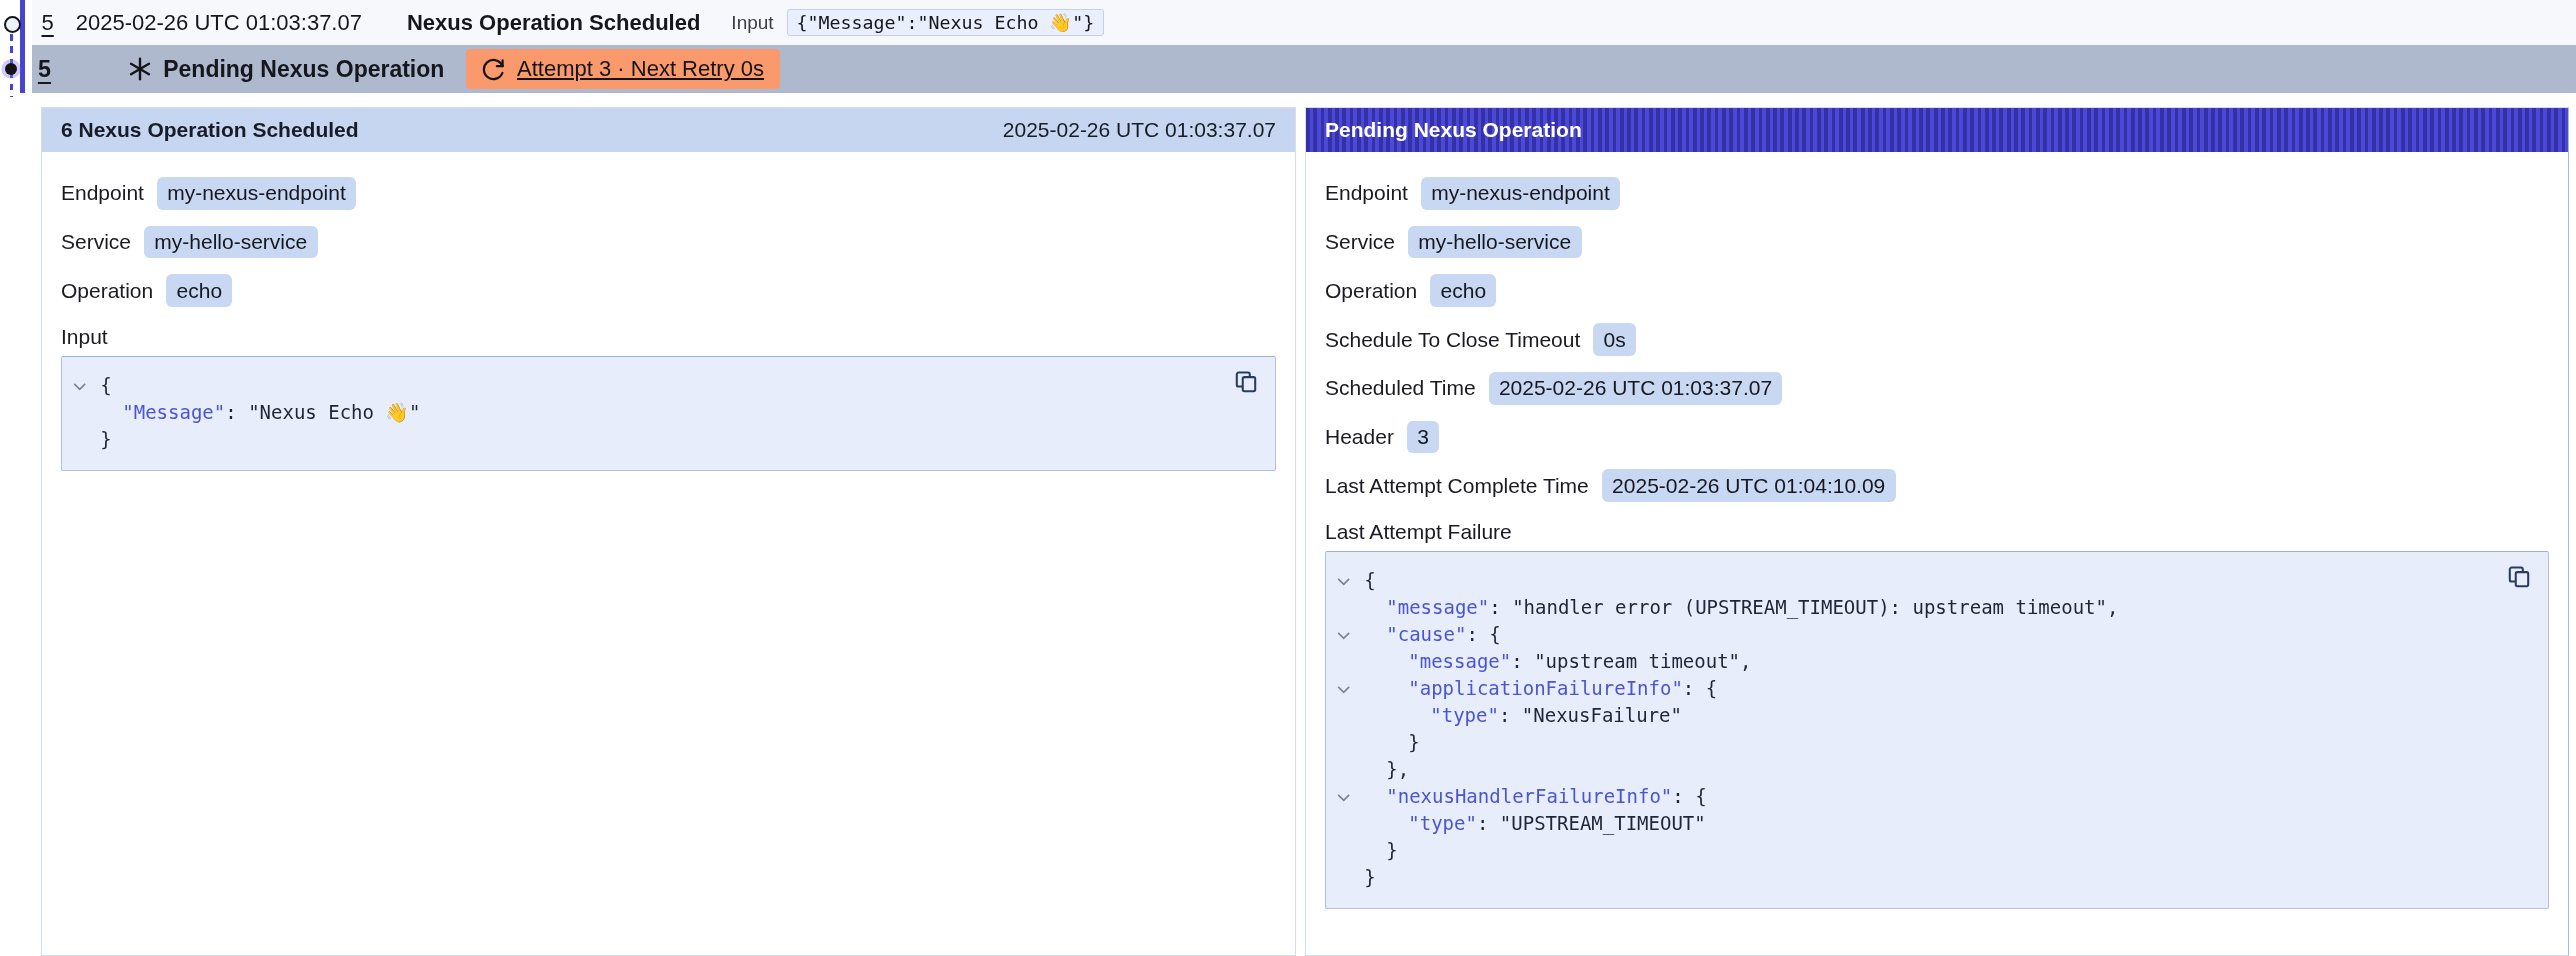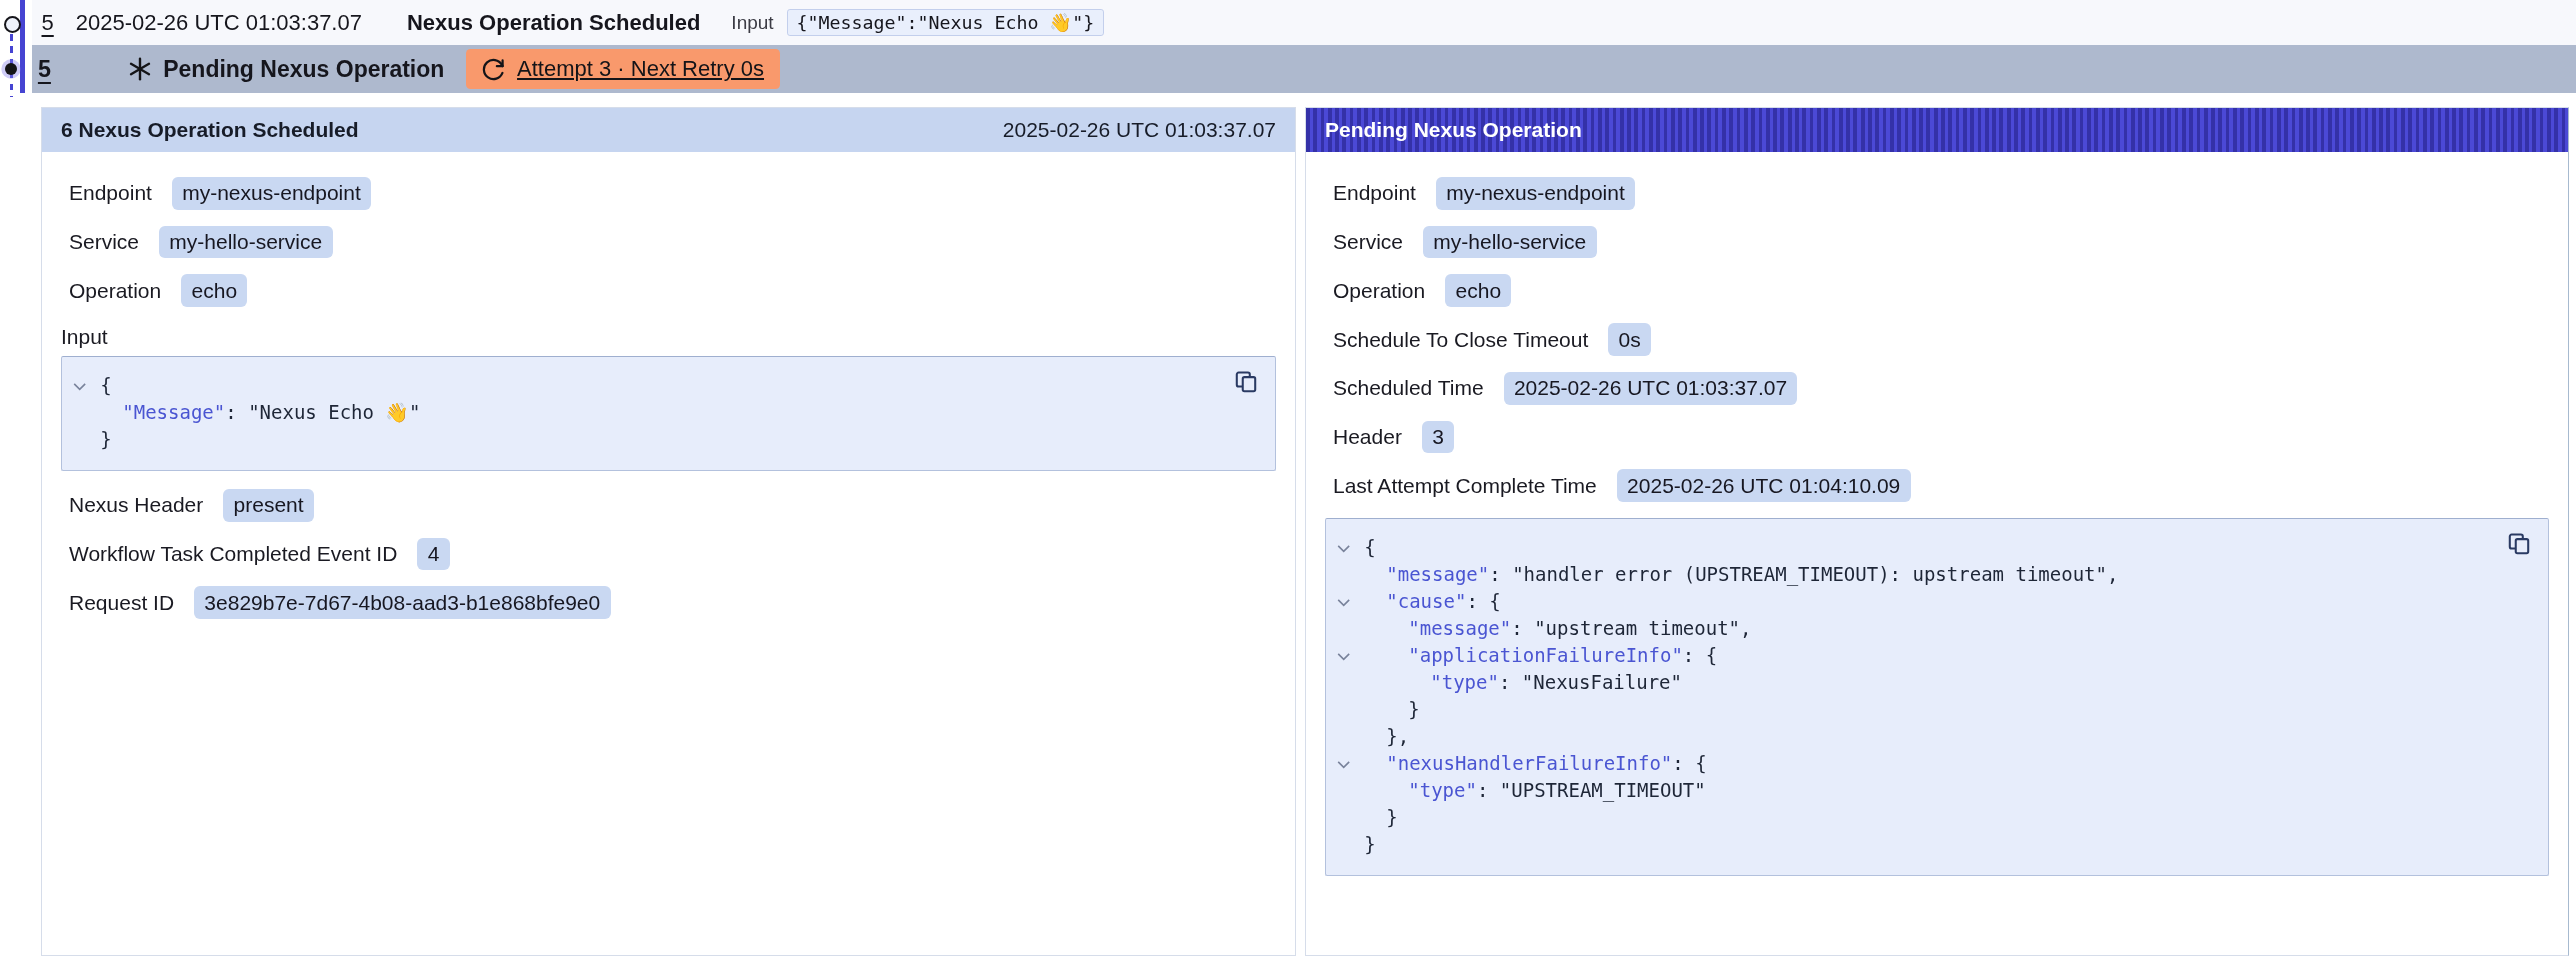--- a/index.html
+++ b/index.html
@@ -44,21 +44,21 @@
   .panel.right { left:1305px; width:1264px; border-right:1.5px solid #A7BACF; }
   .phead { height:44px; display:flex; align-items:center; justify-content:space-between;
     padding:0 19px; font-size:21px; }
   .phead.blue { background:#C6D5F0; color:#171c28; }
   .phead .ptitle-txt { font-weight:600; }
   .phead .pts { font-weight:500; }
   .phead.striped { background:repeating-linear-gradient(90deg,#3431A8 0 3.7px,#4B49D6 3.7px 7.3px);
     color:#ffffff; }
   .pbody { padding:8.8px 19px 0 19px; }
 
-  .field-row { margin:16px 8px; display:flex; align-items:center; gap:20px; font-size:21px; color:#1a1a22; }
+  .field-row { margin:16px 0; display:flex; align-items:center; gap:13px; font-size:21px; color:#1a1a22; }
   .chip { background:#C9D8F2; border-radius:5.9px; padding:4.4px 10.3px; font-size:21px; color:#171721; }
   .flabel { font-size:21px; margin:17.6px 0 7.3px; color:#1a1a22; }
   .plain-link { color:#16161d; text-decoration:underline; text-underline-offset:4.4px; text-decoration-thickness:1.8px; cursor:pointer; }
 
   
   .json-block { position:relative; background:#E7EDFB; border:1.5px solid #B3C1DD; border-top-color:#9FAFCF;
     border-radius:2.2px; padding:14.6px 66px 17.6px 10.3px; margin:4.4px 0 17.6px; }
   .json-line { display:flex; align-items:center;
     font-family:"DejaVu Sans Mono","Liberation Mono",monospace;
     font-size:19px; line-height:27px; color:#1E2637; white-space:pre; }
@@ -134,34 +134,20 @@
         </svg>
       </button>
       <div>
           <div class="json-line"><span class="json-gutter"><svg width="15.4" height="9.5" viewBox="0 0 21 13" fill="none">
                 <path d="M3 2.5 L10.5 10 L18 2.5" stroke="#79839B" stroke-width="2.2" fill="none"></path>
               </svg></span><span class="json-text" style="padding-left:0px">{</span></div>
           <div class="json-line"><span class="json-gutter"></span><span class="json-text" style="padding-left:22px"><span class="json-key">"Message"</span>: "Nexus Echo 👋"</span></div>
           <div class="json-line"><span class="json-gutter"></span><span class="json-text" style="padding-left:0px">}</span></div>
         </div>
     </div>
-    <div>
-        <div class="field-row">
-          <span>Nexus Header</span>
-          <span class="chip">present</span>
-        </div>
-        <div class="field-row">
-          <span>Workflow Task Completed Event ID</span>
-          <span class="chip">4</span>
-        </div>
-        <div class="field-row">
-          <span>Request ID</span>
-          <span class="chip">3e829b7e-7d67-4b08-aad3-b1e868bfe9e0</span>
-        </div>
-      </div>
   </div>
 </div>
 
 <div class="panel right">
   <div class="phead striped">
     <span class="ptitle-txt">Pending Nexus Operation</span>
   </div>
   <div class="pbody">
     <div>
         <div class="field-row">
@@ -186,20 +172,21 @@
         </div>
         <div class="field-row">
           <span>Header</span>
           <span class="chip">3</span>
         </div>
         <div class="field-row">
           <span>Last Attempt Complete Time</span>
           <span class="chip">2025-02-26 UTC 01:04:10.09</span>
         </div>
       </div>
+    <div class="flabel">Last Attempt Failure</div>
     <div class="json-block">
       <button class="copy-btn">
         <svg width="26" height="26" viewBox="0 0 24 24" fill="none" stroke="#2A3A63" stroke-width="1.9" stroke-linejoin="round">
           <rect x="9" y="7.5" width="11.5" height="13" rx="1.5"></rect>
           <path d="M15.5 7.5V5a1.7 1.7 0 0 0-1.7-1.7H5.2A1.7 1.7 0 0 0 3.5 5v9.5a1.7 1.7 0 0 0 1.7 1.7H9"></path>
         </svg>
       </button>
       <div>
           <div class="json-line"><span class="json-gutter"><svg width="15.4" height="9.5" viewBox="0 0 21 13" fill="none">
                 <path d="M3 2.5 L10.5 10 L18 2.5" stroke="#79839B" stroke-width="2.2" fill="none"></path>

